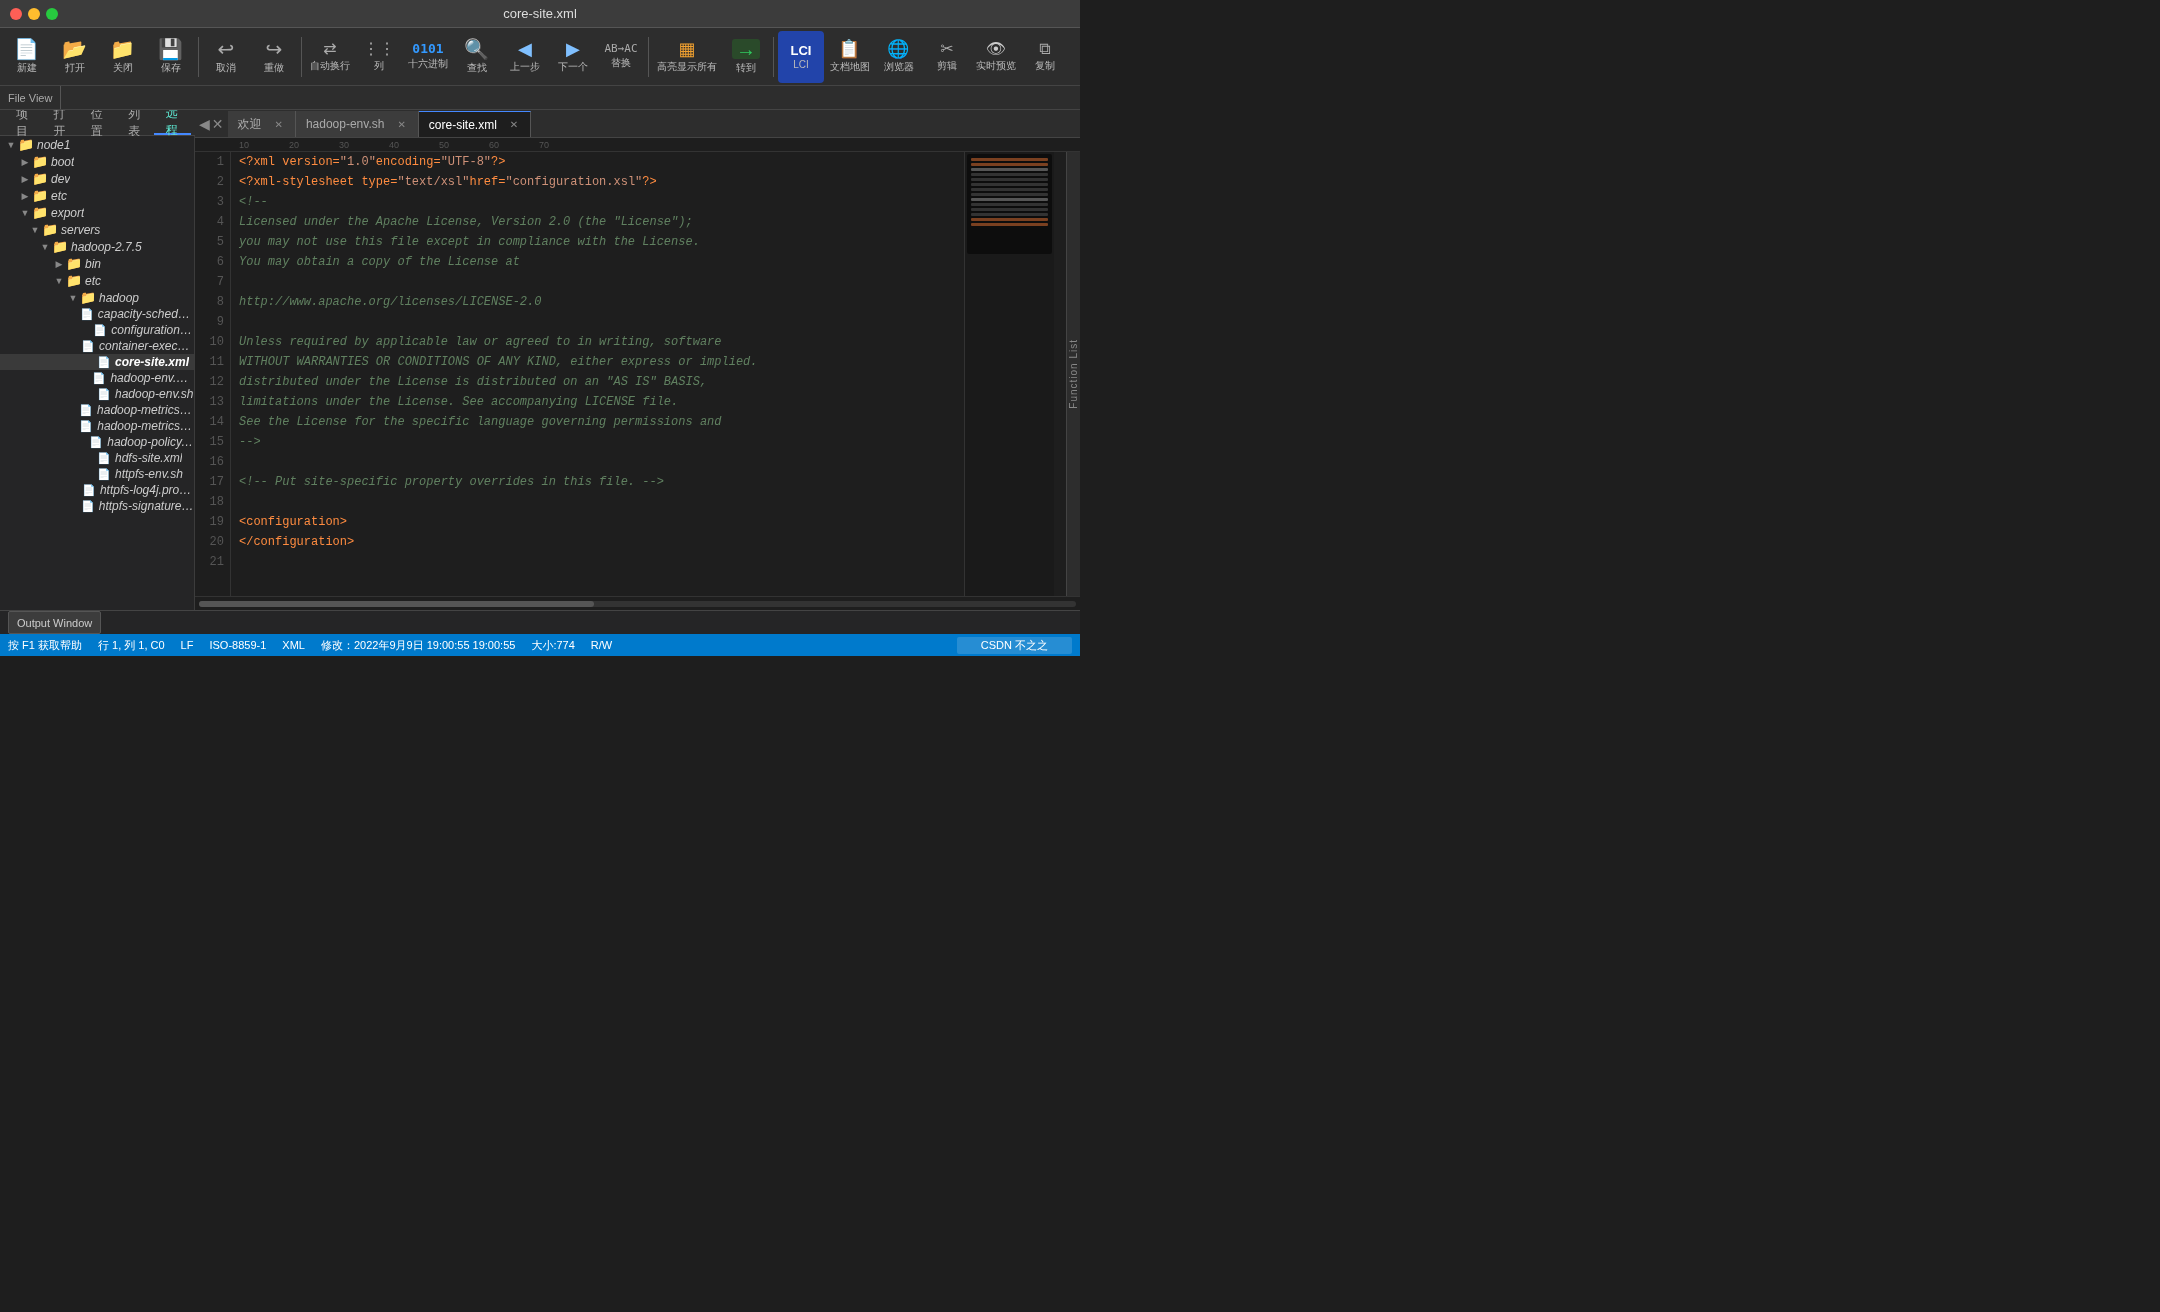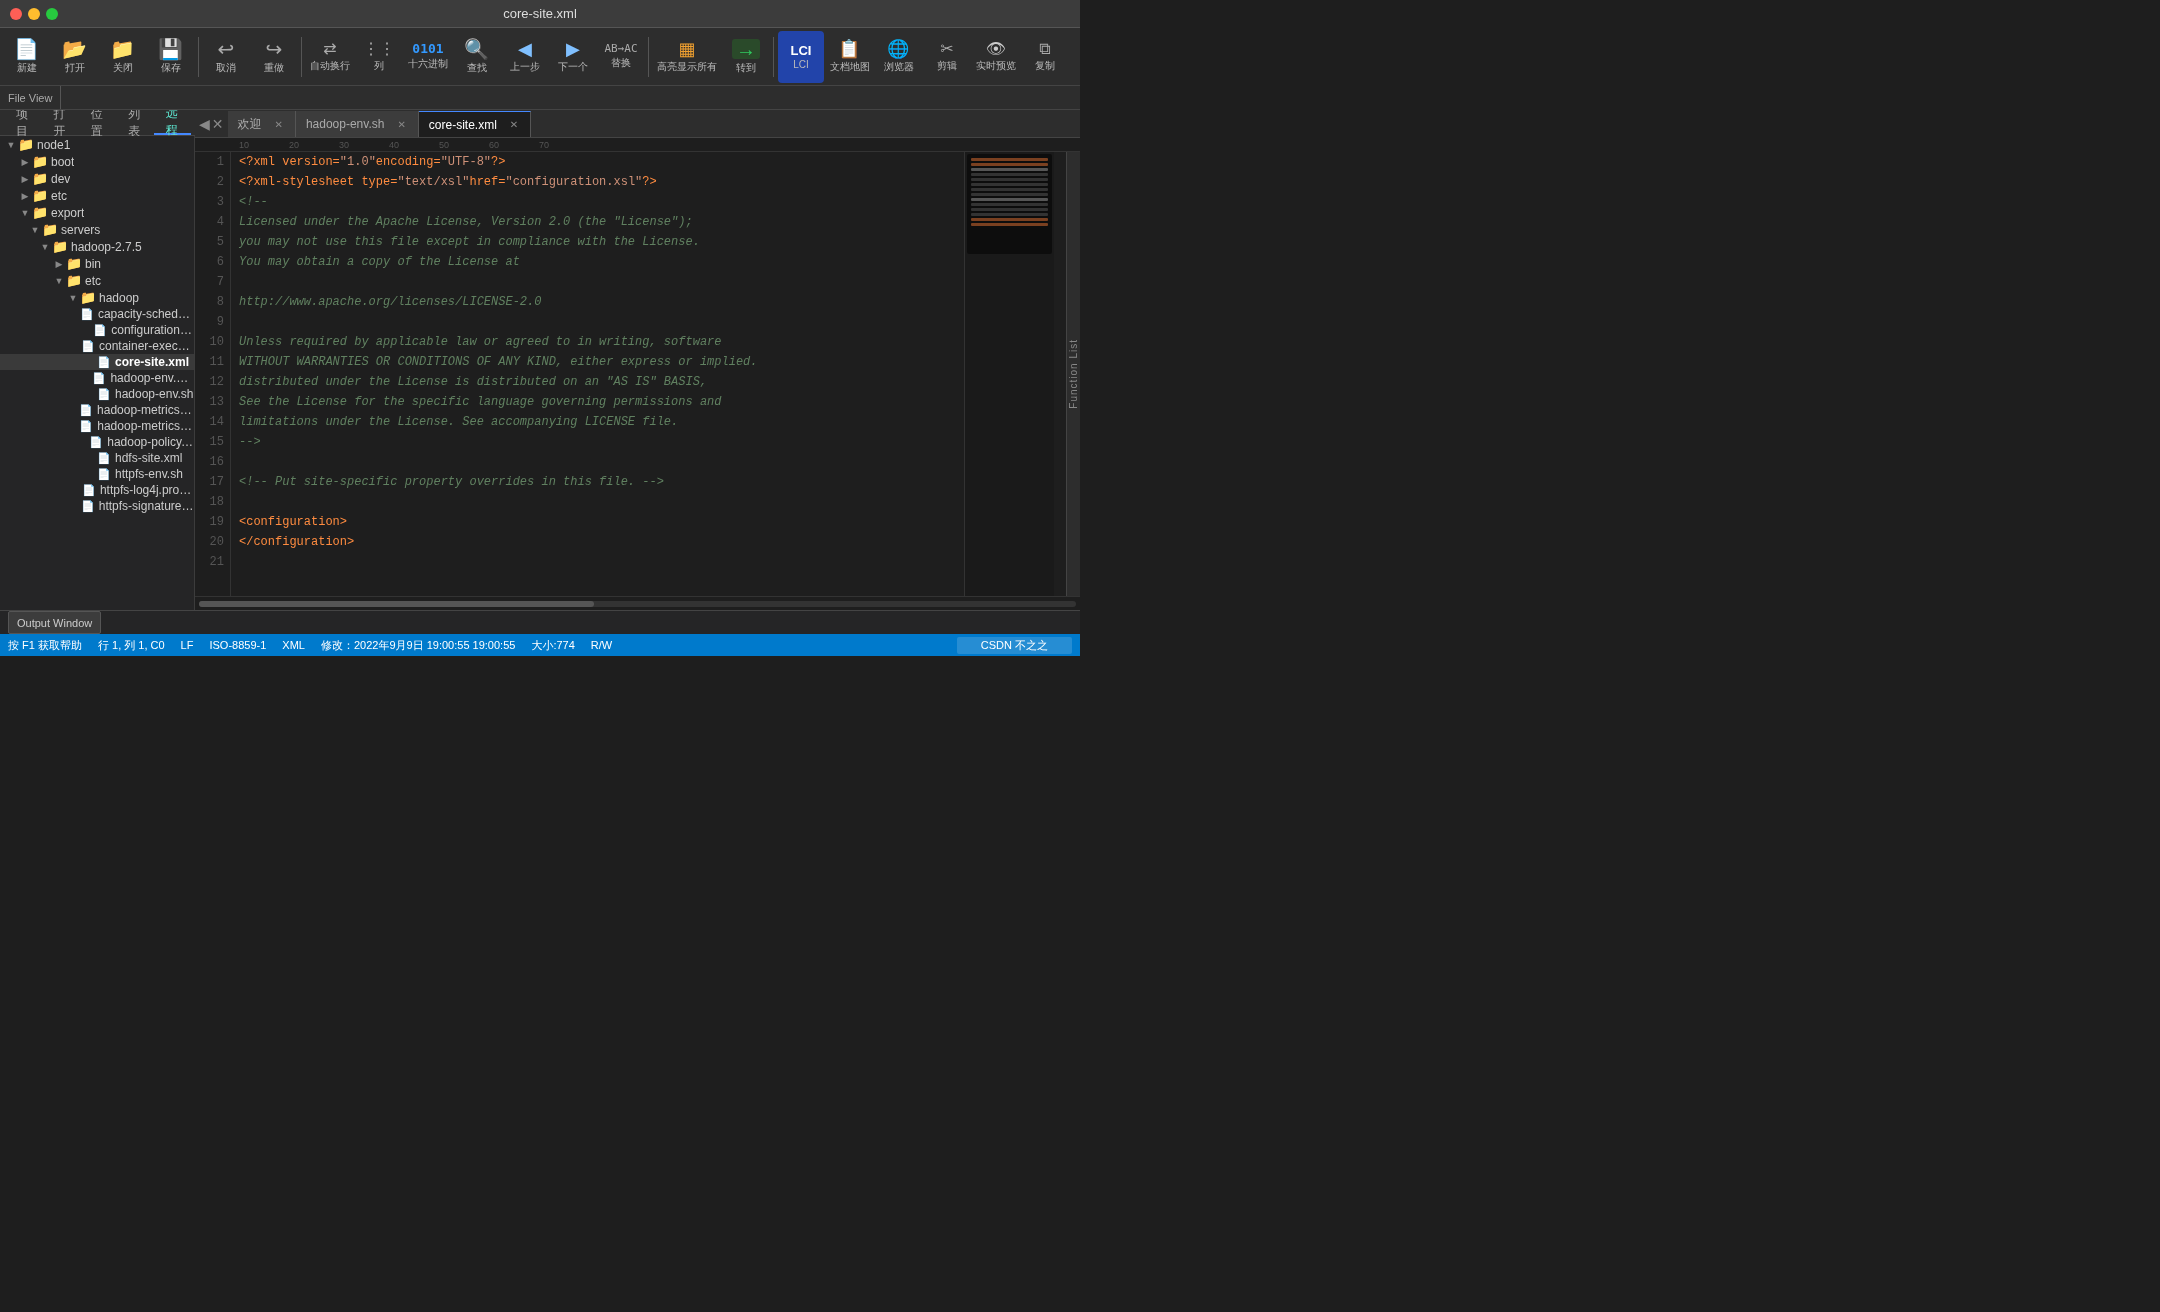--- a/index.html
+++ b/index.html
@@ -162,20 +162,21 @@
       margin-right: 3px;
       flex-shrink: 0;
     }
     .folder-icon { color: #f0a030; font-size: 13px; }
     .file-icon { color: #ccc; font-size: 11px; }
     .tree-name {
       font-size: 12px;
       color: #ccc;
       overflow: hidden;
       text-overflow: ellipsis;
+      font-style: italic;
     }
     .tree-name.selected { color: #fff; font-weight: 600; }
     .tab-bar {
       height: 28px;
       background: #2d2d2d;
       display: flex;
       align-items: flex-end;
       border-bottom: 1px solid #444;
       gap: 0;
     }
@@ -802,24 +803,24 @@
               <div class="code-line">
                 <span class="xml-comment">  Unless required by applicable law or agreed to in writing, software</span>
               </div>
               <div class="code-line">
                 <span class="xml-comment">  WITHOUT WARRANTIES OR CONDITIONS OF ANY KIND, either express or implied.</span>
               </div>
               <div class="code-line">
                 <span class="xml-comment">  distributed under the License is distributed on an "AS IS" BASIS,</span>
               </div>
               <div class="code-line">
+                <span class="xml-comment">  limitations under the License. See accompanying LICENSE file.</span>
+              </div>
+              <div class="code-line">
                 <span class="xml-comment">  See the License for the specific language governing permissions and</span>
-              </div>
-              <div class="code-line">
-                <span class="xml-comment">  limitations under the License. See accompanying LICENSE file.</span>
               </div>
               <div class="code-line">
                 <span class="xml-comment">--&gt;</span>
               </div>
               <div class="code-line">&nbsp;</div>
               <div class="code-line">
                 <span class="xml-comment">&lt;!-- Put site-specific property overrides in this file. --&gt;</span>
               </div>
               <div class="code-line">&nbsp;</div>
               <div class="code-line">

